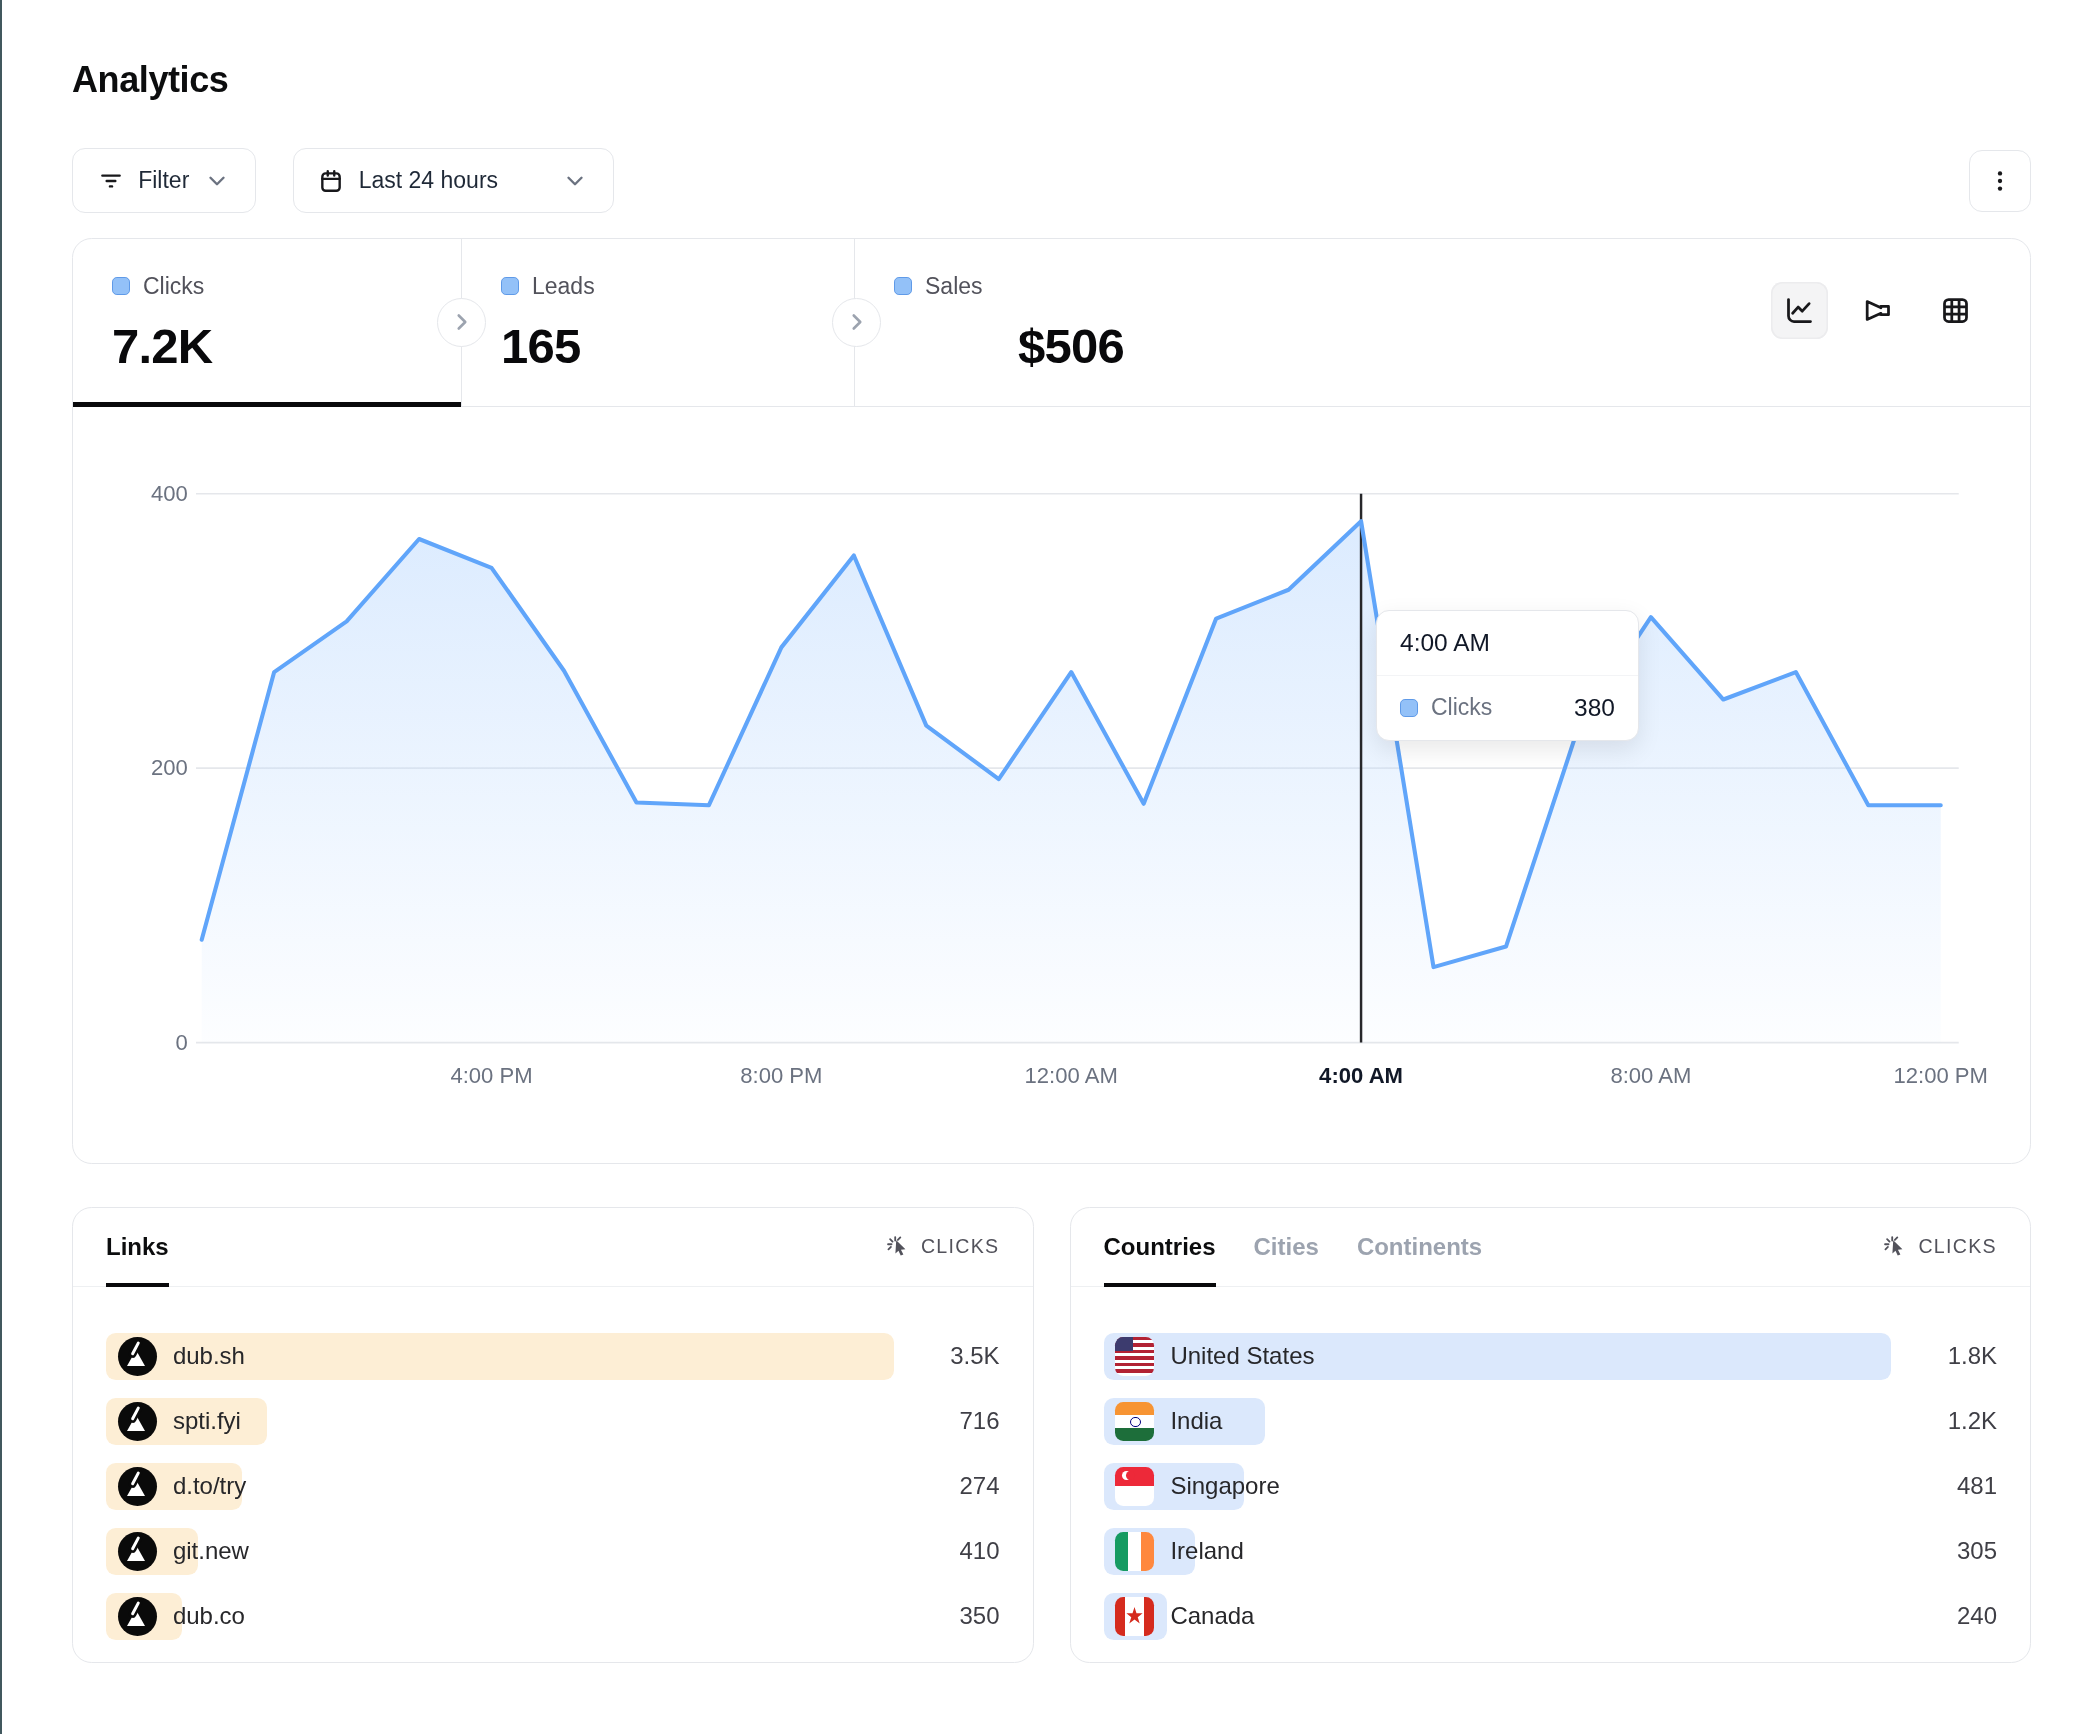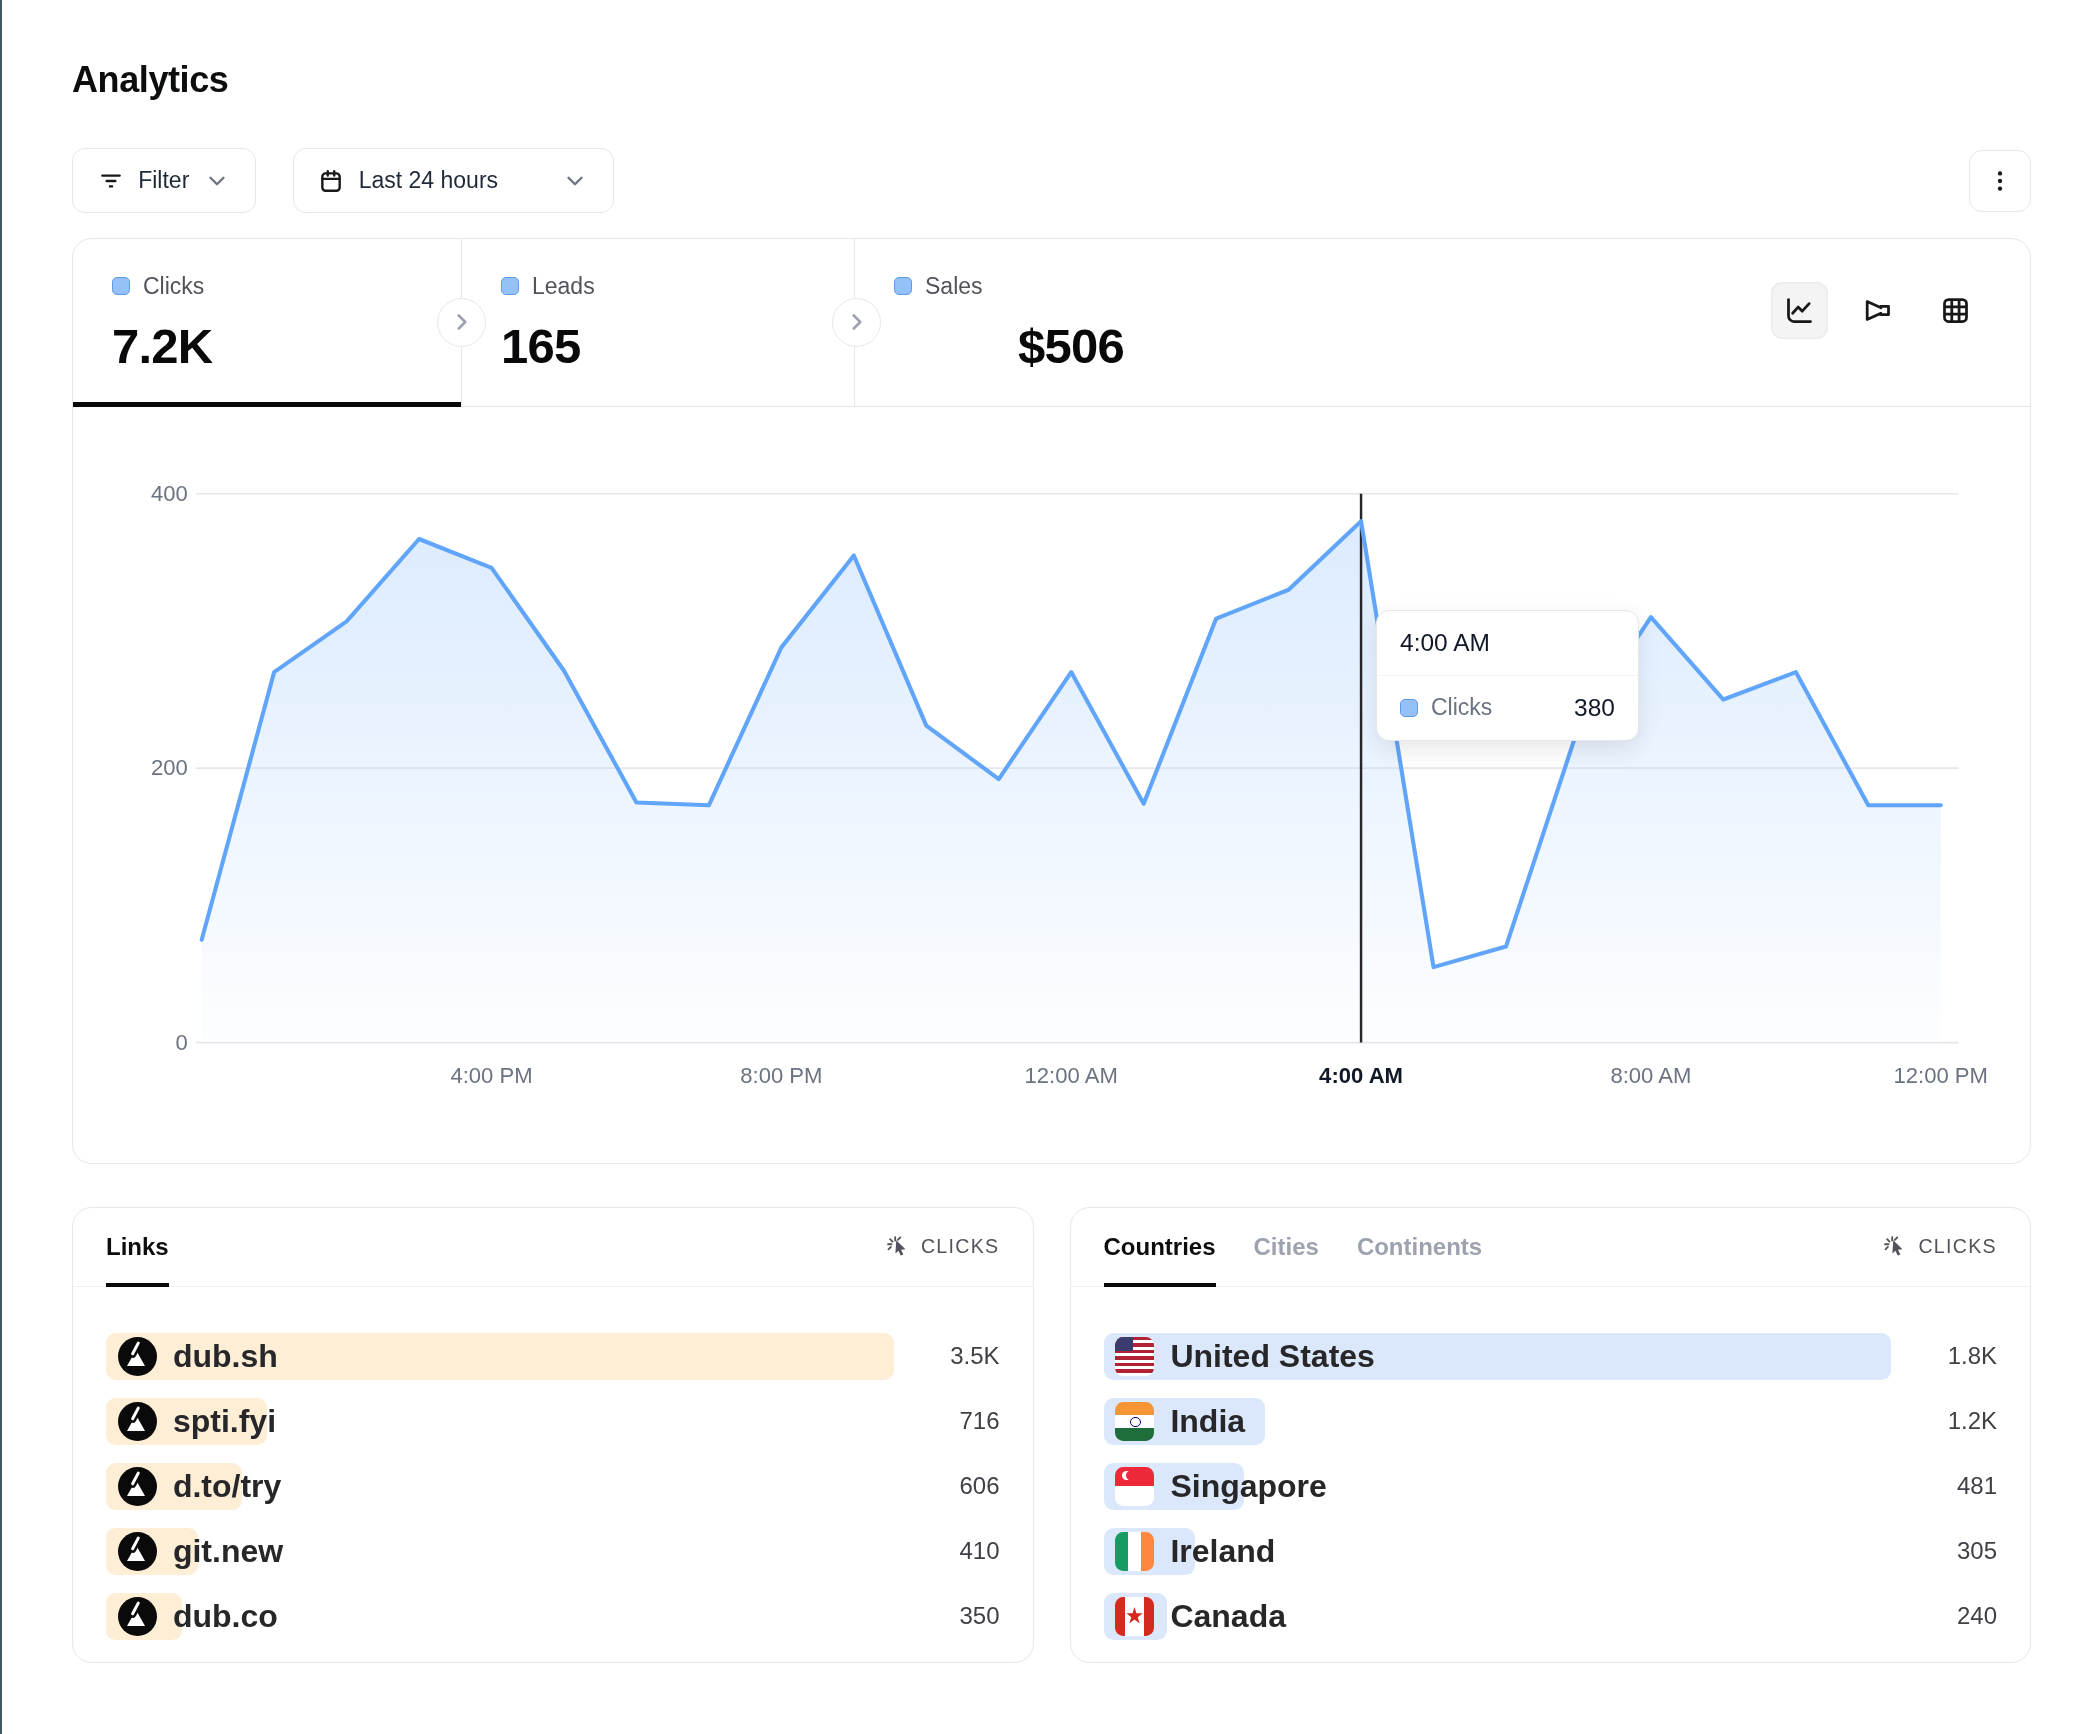--- a/index.html
+++ b/index.html
@@ -76,21 +76,21 @@
   .panel-tab { font-size:24px; font-weight:600; color:#9ca3af; cursor:pointer; position:relative; height:100%; display:flex; align-items:center; }
   .panel-tab.active { color:#0c0d0e; }
   .panel-tab.active::after { content:""; position:absolute; left:0; right:0; bottom:-1.6px; height:4.1px; background:#09090b; }
   .metric { margin-left:auto; display:flex; align-items:center; gap:11.5px; color:#52525b; font-size:19.6px; letter-spacing:1.3px; cursor:pointer; }
   .metric svg { width:24.5px; height:24.5px; }
   .rows { padding:46px 33px 0 33px; }
   .row { display:flex; align-items:center; height:47px; margin-bottom:18px; cursor:pointer; }
   .track { position:relative; flex:1; height:47px; }
   .bar { position:absolute; left:0; top:0; height:47px; border-radius:9.8px; }
   .row-content { position:absolute; left:11.5px; top:0; height:47px; display:flex; align-items:center; gap:16.4px; z-index:2; }
-  .row-label { font-size:32px; color:#27272a;font-weight:bold; }
+  .row-label { font-size:24px; color:#27272a; }
   .count { width:106px; text-align:right; font-size:24px; color:#3f3f46; }
 
   
   .dub-logo { width:39px; height:39px; border-radius:50%; background:#0a0a0a; position:relative; overflow:hidden; flex:0 0 auto; }
   .dub-logo::before { content:""; position:absolute; left:9.8px; top:13px; width:0; height:0;
     border-left:9.8px solid transparent; border-right:9.8px solid transparent; border-bottom:16.4px solid #fff; }
   .dub-logo::after { content:""; position:absolute; left:16.4px; top:4.9px; width:3.3px; height:14.7px; background:#fff; transform:rotate(28deg); border-radius:1.6px; box-shadow:0 0 0 2.5px #0a0a0a; }
 
   
   .flag { width:39px; height:39px; border-radius:8.2px; position:relative; overflow:hidden; flex:0 0 auto; }
@@ -286,21 +286,21 @@
   </div>
 
   <div class="row">
     <div class="track">
       <div class="bar" style="width: 17.3%; background: rgb(253, 238, 213);"></div>
       <div class="row-content">
         <span class="dub-logo"></span>
         <span class="row-label">d.to/try</span>
       </div>
     </div>
-    <div class="count">606</div>
+    <div class="count">274</div>
   </div>
 
   <div class="row">
     <div class="track">
       <div class="bar" style="width: 11.7%; background: rgb(253, 238, 213);"></div>
       <div class="row-content">
         <span class="dub-logo"></span>
         <span class="row-label">git.new</span>
       </div>
     </div>

